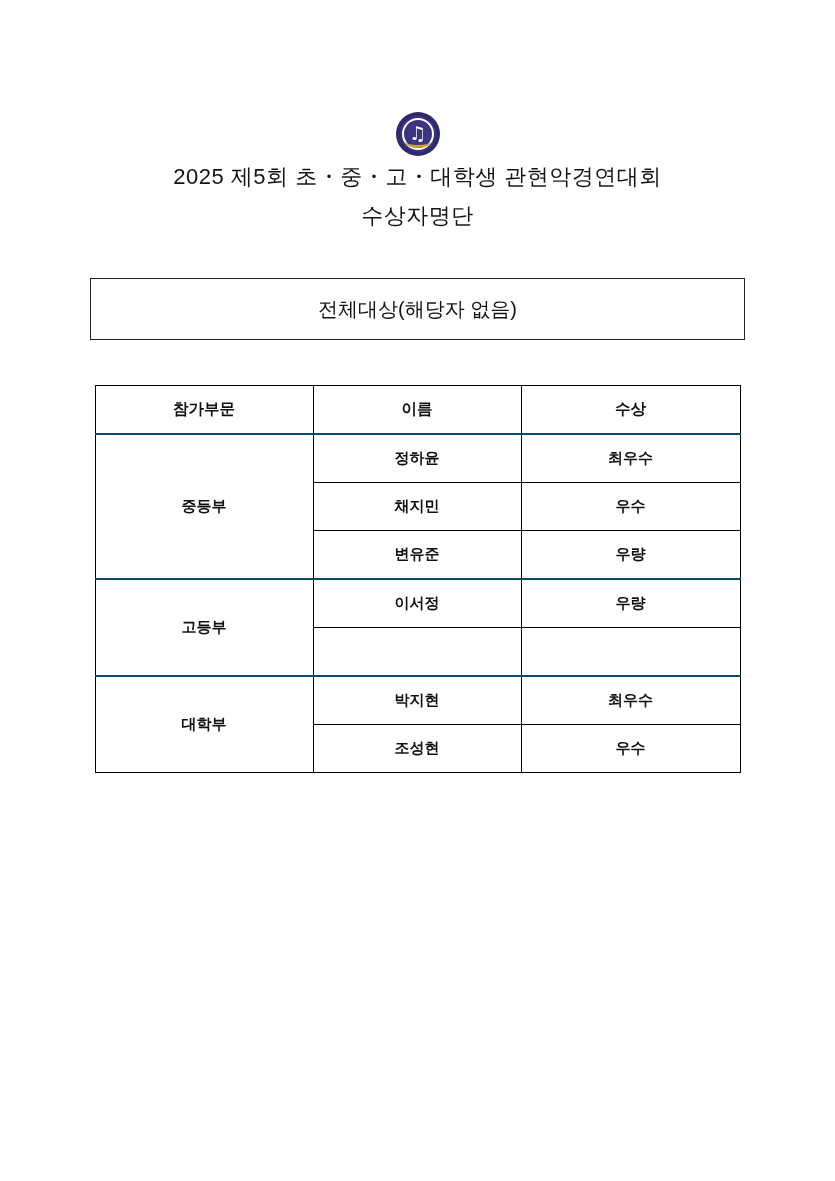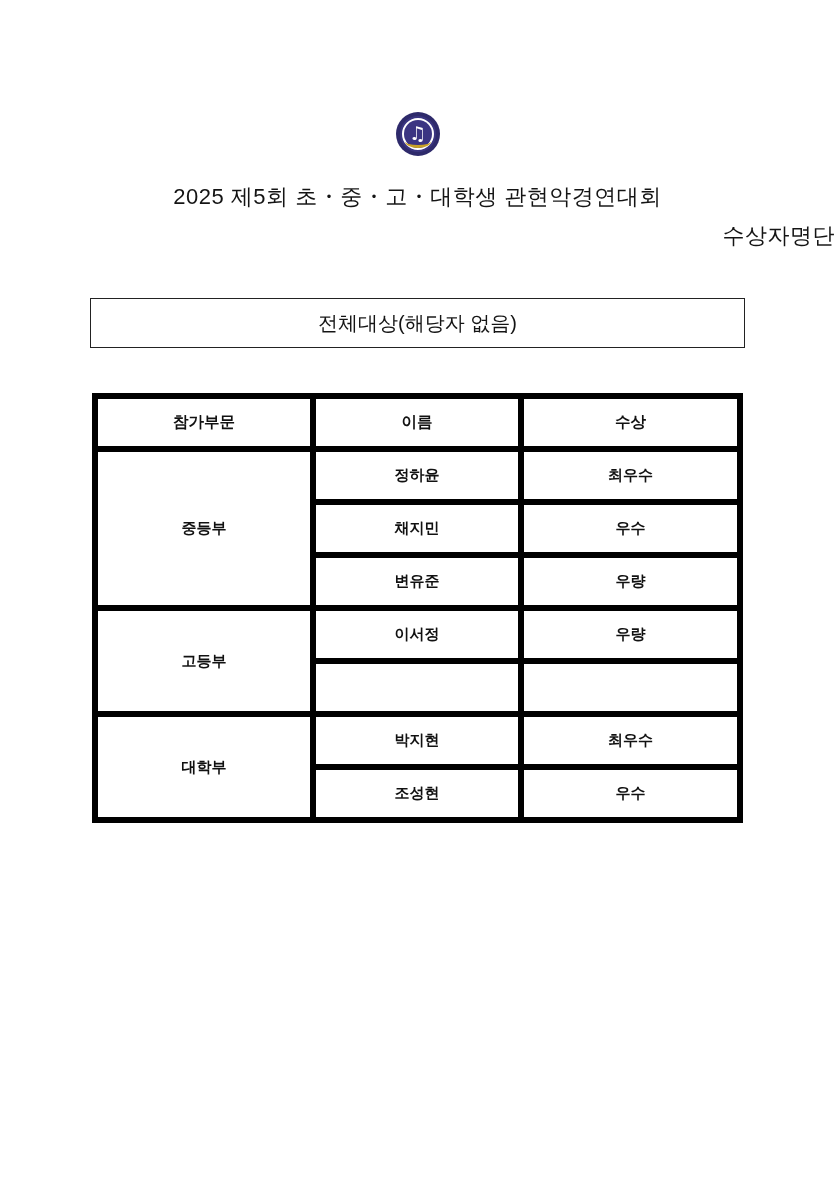--- a/index.html
+++ b/index.html
@@ -78,61 +78,61 @@
   }
   .org-name {
     font-size: 25px;
     font-weight: bold;
     letter-spacing: -0.5px;
     color: #111111;
     white-space: nowrap;
   }
 
   .title-1 {
-    margin-top: 26px;
+    margin-top: 6px;
     text-align: center;
     font-size: 22px;
     letter-spacing: 0.5px;
     color: #141414;
     white-space: nowrap;
   }
   .title-2 {
     margin-top: 9px;
-    text-align: right;
+    text-align: center;
     font-size: 22px;
     letter-spacing: 0.5px;
     color: #141414;
   }
 
   
   .notice-box {
     margin: 47px auto 0 auto;
     width: 655px;
-    height: 50px;
+    height: 62px;
     border: 1px solid #222222;
     display: flex;
     align-items: center;
     justify-content: center;
     box-sizing: border-box;
   }
   .notice-text {
     font-size: 20px;
     color: #141414;
   }
 
   
   .award-table {
     margin: 45px auto 0 auto;
     width: 645px;
     border-collapse: collapse;
     table-layout: fixed;
   }
   .award-table td,
   .award-table th {
-    border: 6px solid #000000;
+    border: 1px solid #000000;
     height: 47px;
     text-align: center;
     vertical-align: middle;
     font-size: 15px;
     font-weight: bold;
     color: #111111;
     padding: 0;
   }
   .award-table th {
     font-size: 15.5px;

